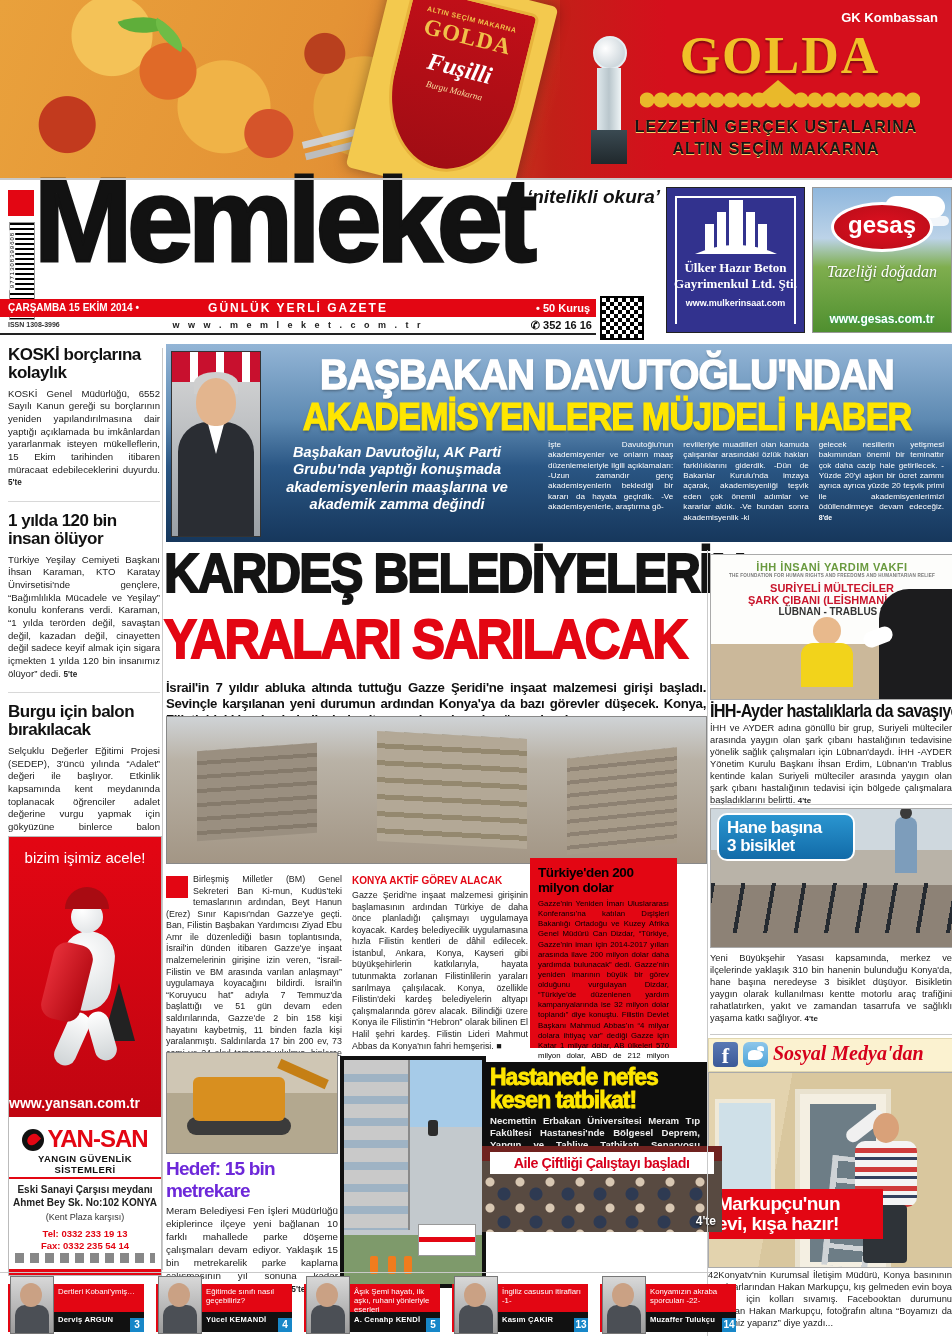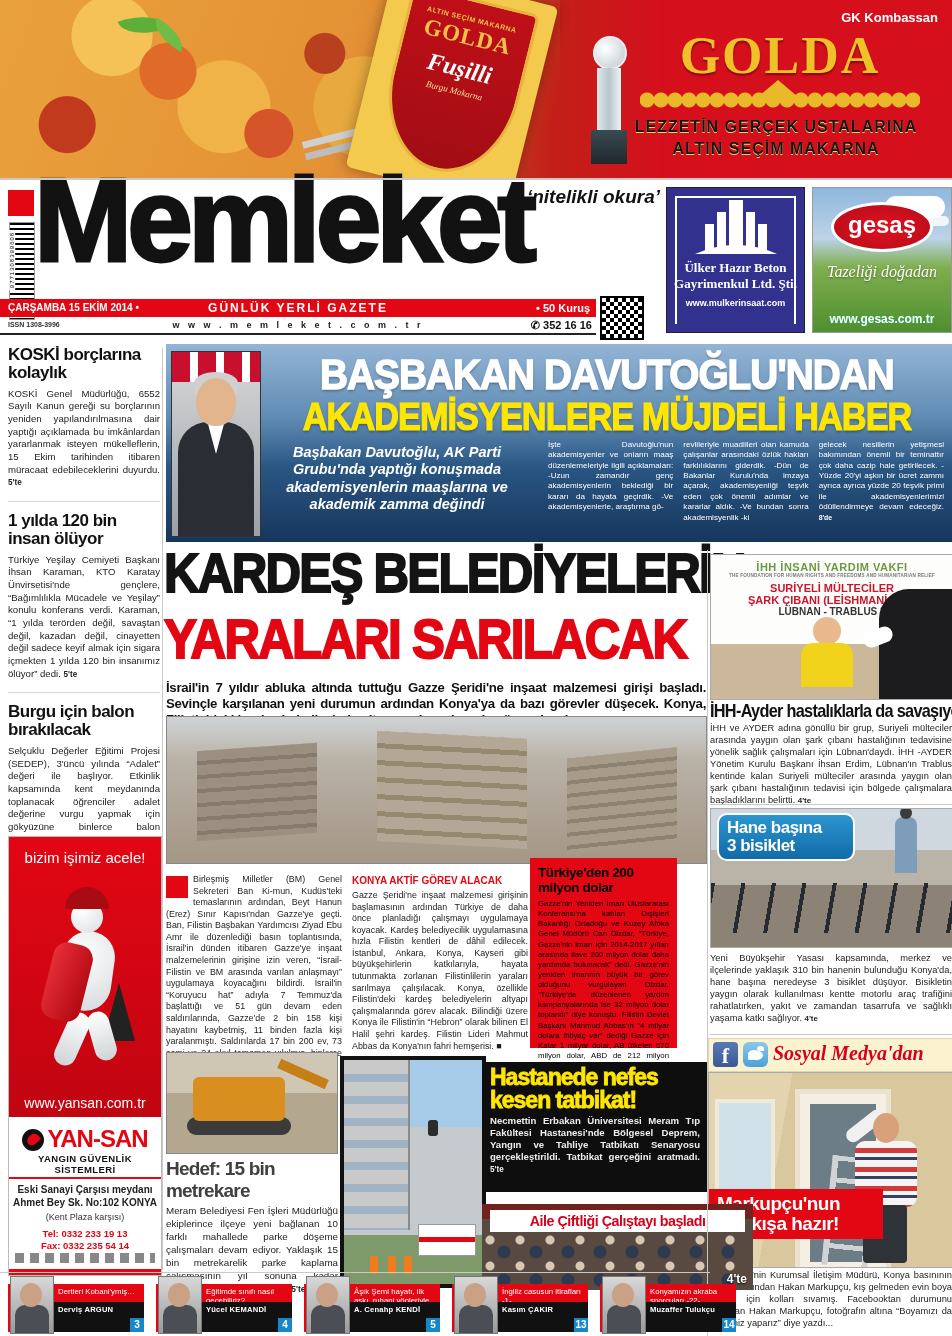--- a/index.html
+++ b/index.html
@@ -79,21 +79,21 @@
   
   .leftcol{left:8px;top:344px;width:152px;}
   .la{padding:10px 0 12px;border-bottom:1px solid #d8d8d8;}
   .la h3{margin:0 0 6px;font-size:17px;line-height:1.05;letter-spacing:-.5px;color:#111;}
   .la p{margin:0;font-size:9.6px;line-height:1.32;color:#222;}
 
   
   .yansan{left:8px;top:836px;width:152px;height:438px;border:1px solid #bbb;}
   .ys-red{position:relative;height:280px;background:linear-gradient(#e30613,#c00511);overflow:hidden;}
   .ys-slogan{padding-top:12px;text-align:center;color:#fff;font-size:15px;}
-  .ys-url{position:absolute;bottom:6px;left:0;right:0;text-align:center;color:#fff;font-weight:normal;font-size:14px;}
+  .ys-url{position:absolute;bottom:6px;left:0;right:0;text-align:left;color:#fff;font-weight:bold;font-size:14px;}
   .ys-man{position:absolute;left:30px;top:50px;width:92px;height:190px;}
   .ys-helmet{position:absolute;left:26px;top:0;width:44px;height:22px;background:#a90b12;border-radius:22px 22px 0 0;}
   .ys-head{position:absolute;left:32px;top:14px;width:32px;height:32px;border-radius:50%;background:radial-gradient(circle at 35% 30%,#fff,#d9dde0);}
   .ys-body{position:absolute;left:22px;top:44px;width:52px;height:80px;border-radius:26px;background:radial-gradient(circle at 35% 30%,#fff,#d3d8da);transform:rotate(8deg);}
   .ys-ext{position:absolute;left:8px;top:56px;width:40px;height:78px;border-radius:14px;background:linear-gradient(100deg,#e8303a,#b00710);transform:rotate(14deg);}
   .ys-cone{position:absolute;left:64px;top:96px;width:0;height:0;border-left:16px solid transparent;border-right:16px solid transparent;border-bottom:58px solid #222;}
   .ys-leg1{position:absolute;left:22px;top:124px;width:22px;height:56px;border-radius:12px;background:linear-gradient(#fff,#cfd4d6);transform:rotate(24deg);}
   .ys-leg2{position:absolute;left:52px;top:124px;width:22px;height:50px;border-radius:12px;background:linear-gradient(#fff,#cfd4d6);transform:rotate(-16deg);}
   .ys-white{position:relative;height:150px;background:#fff;text-align:center;}
   .ys-logoline{margin-top:8px;font-weight:bold;font-size:24px;color:#e30613;letter-spacing:-1px;}
@@ -177,49 +177,49 @@
      linear-gradient(90deg,#cfd3d6 0 6px,transparent 6px 40px,#cfd3d6 40px 46px),
      repeating-linear-gradient(#cfd3d6 0 5px,transparent 5px 22px);transform:rotate(6deg);}
   .mk-label{position:absolute;left:0px;top:116px;width:158px;background:#e30613;color:#fff;font-weight:bold;font-size:19px;line-height:1.05;padding:5px 8px;letter-spacing:-.5px;}
   .mk-body{left:708px;top:1270px;width:244px;font-size:9.3px;line-height:1.28;color:#1c1c1c;}
 
   
   .dozer{left:166px;top:1052px;width:170px;height:100px;border:1px solid #888;background:linear-gradient(#cfc6b4 0 40%,#b3a88f 40% 100%);overflow:hidden;}
   .dozer .m{position:absolute;left:26px;top:24px;width:92px;height:44px;background:#d88f1f;border-radius:6px;}
   .dozer .c{position:absolute;left:20px;top:64px;width:104px;height:18px;background:#3b3b3b;border-radius:9px;}
   .dozer .a{position:absolute;left:110px;top:16px;width:52px;height:10px;background:#c57f15;transform:rotate(24deg);}
-  .parke-h{left:166px;top:1158px;width:176px;font-weight:bold;font-size:19px;letter-spacing:-.8px;color:#404040;}
+  .parke-h{left:166px;top:1158px;width:176px;font-weight:bold;font-size:19px;letter-spacing:-.8px;color:#6d28d9;}
   .parke-b{left:166px;top:1204px;width:172px;font-family:Liberation Sans, sans-serif;font-size:9.8px;line-height:1.33;color:#1c1c1c;}
   .drillphoto{left:340px;top:1056px;width:138px;height:224px;border:4px solid #111;background:linear-gradient(#a6cbe8 0 30%,#c3c9cd 30% 78%,#7e9a6b 78% 100%);overflow:hidden;}
   .drillphoto .bld{position:absolute;left:0;top:0;width:64px;height:170px;background:
      repeating-linear-gradient(#c9c9c9 0 14px,#9fb3c4 14px 22px);border-right:2px solid #8a8a8a;}
   .drillphoto .person{position:absolute;left:84px;top:60px;width:10px;height:16px;background:#2c2c2c;border-radius:3px;}
   .drillphoto .amb{position:absolute;right:6px;bottom:28px;width:56px;height:30px;background:#fff;border:1px solid #999;}
   .drillphoto .amb i{position:absolute;left:0;top:12px;width:100%;height:5px;background:#e30613;}
   .drillphoto .w1,.drillphoto .w2,.drillphoto .w3{position:absolute;bottom:10px;width:8px;height:18px;background:#f07c1e;border-radius:2px;}
   .drillphoto .w1{left:26px}.drillphoto .w2{left:44px}.drillphoto .w3{left:60px}
   .drillbox{left:482px;top:1062px;width:226px;height:130px;background:#0e0e0e;color:#fff;}
   .drillbox h2{margin:4px 8px 2px;color:#ffe600;font-size:23px;line-height:.98;letter-spacing:-1px;-webkit-text-stroke:.8px #ffe600;}
   .drillbox p{margin:4px 8px 0;font-weight:bold;font-size:9.6px;line-height:1.25;color:#eee;}
-  .family{left:482px;top:1204px;width:271px;height:86px;background:linear-gradient(#70221f 0 18%,#584a41 18% 100%);overflow:hidden;}
+  .family{left:482px;top:1146px;width:240px;height:86px;background:linear-gradient(#70221f 0 18%,#584a41 18% 100%);overflow:hidden;}
   .family .crowd{position:absolute;left:0;bottom:0;width:100%;height:58px;
      background:radial-gradient(circle at 8px 8px,#d8c7b2 0 4px,transparent 5px),radial-gradient(circle at 22px 20px,#2e3a52 0 6px,transparent 7px);
      background-size:30px 26px,32px 28px;}
   .family .strip{position:absolute;left:8px;top:6px;right:8px;background:#fff;padding:2px 4px;text-align:center;}
   .family .strip b{color:#d6001c;font-size:15.5px;letter-spacing:-.5px;white-space:nowrap;display:inline-block;transform:scaleX(.92);}
   .family .pg{position:absolute;right:6px;bottom:4px;color:#fff;font-weight:bold;font-size:12px;text-shadow:0 1px 2px #000;}
 
   
   .colm{position:absolute;top:1276px;width:136px;height:56px;}
   .colm .box{position:absolute;left:0;top:8px;right:0;bottom:0;background:#e30613;}
   .colm .photo{position:absolute;left:2px;top:0;width:42px;height:56px;background:linear-gradient(#d8d8d8,#9b9b9b);border:1px solid #777;overflow:hidden;}
   .colm .photo i{position:absolute;left:9px;top:6px;width:22px;height:24px;border-radius:50%;background:#caa184;}
   .colm .photo b{position:absolute;left:4px;top:28px;width:34px;height:28px;border-radius:10px 10px 0 0;background:#4b4f55;}
   .colm .topic{position:absolute;left:50px;top:12px;right:4px;color:#fff;font-size:7.8px;line-height:1.15;}
-  .colm .namebar{position:absolute;left:46px;right:0;bottom:0;height:30px;background:#111;color:#fff;}
+  .colm .namebar{position:absolute;left:46px;right:0;bottom:0;height:20px;background:#111;color:#fff;}
   .colm .namebar span{position:absolute;left:4px;top:3px;font-weight:bold;font-size:7.6px;letter-spacing:.2px;}
   .colm .pg{position:absolute;right:0;bottom:0;width:14px;height:14px;background:#1787c8;color:#fff;font-weight:bold;font-size:10px;text-align:center;line-height:14px;}
 </style>
 </head>
 <body>
 
 <div class="page">
 
   <div class="abs topad">
     <div class="abs pasta"></div>

